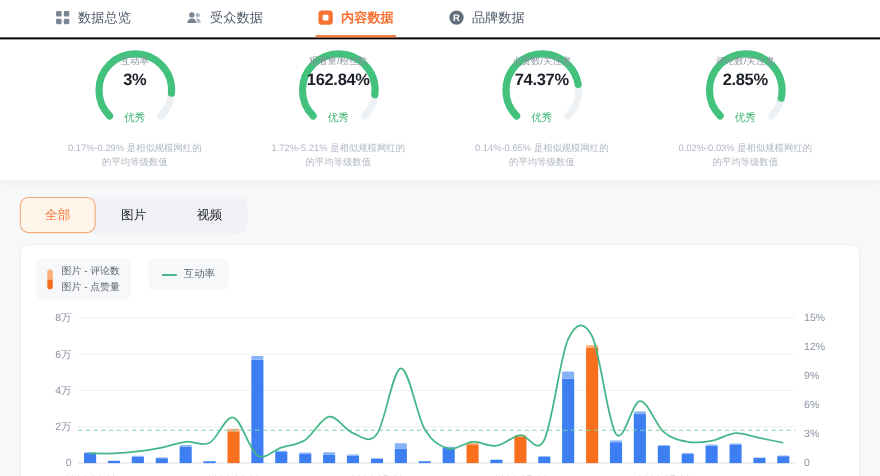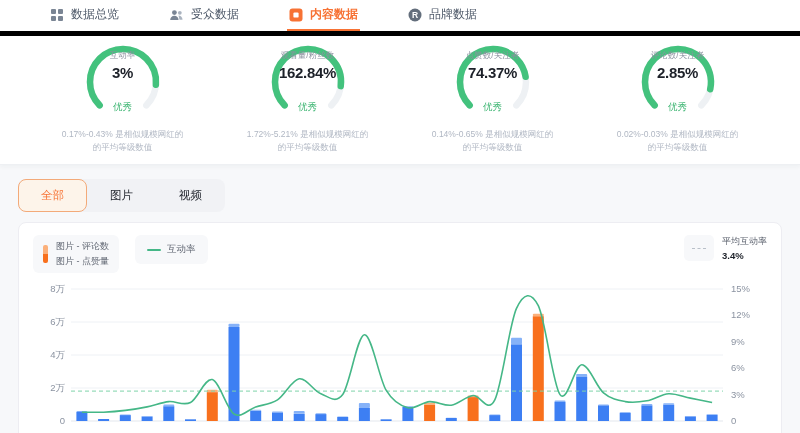--- a/index.html
+++ b/index.html
@@ -1,21 +1,21 @@
 <!DOCTYPE html>
 <html><head>
 <meta charset="utf-8">
 <style>
   * { margin:0; padding:0; box-sizing:border-box; }
   html,body { width:800px; height:433px; overflow:hidden; background:#f7f8fa;
     font-family:"Liberation Sans","DejaVu Sans",sans-serif; }
 
   
   .topnav { height:36px; background:#fff; display:flex; align-items:stretch;
-    padding-left:48px; gap:46px; border-bottom:5px solid #000000; }
+    padding-left:48px; gap:46px; border-bottom:2px solid #000000; }
   .nav-tab { display:flex; align-items:center; gap:7px; font-size:12px; color:#4e5969;
     border-bottom:2px solid transparent; cursor:pointer; padding:0 2px; }
   .nav-tab.active { color:#f77234; border-bottom-color:#f77234; font-weight:bold; }
   .nav-tab svg { display:block; }
 
   
   .gauges-panel { background:#fff; display:flex; padding:6px 30px 10px;
     border-bottom:1px solid #eef0f3; box-shadow:0 2px 4px rgba(31,45,61,.04); }
   .gauge { flex:1; display:flex; flex-direction:column; align-items:center; }
   .gauge-ring { position:relative; width:96px; height:76px; }
@@ -119,21 +119,21 @@
         <circle class="g-track" cx="48" cy="40" r="33" pathLength="100" stroke-dasharray="75 100" transform="rotate(135 48 40)"></circle>
         <circle class="g-fill" cx="48" cy="40" r="33" pathLength="100" transform="rotate(135 48 40)" stroke-dasharray="63.8 100" stroke="#43c27d"></circle>
       </svg>
       <div class="gauge-texts">
         <div class="g-label">互动率</div>
         <div class="g-value">3%</div>
         <div class="g-grade">优秀</div>
       </div>
     </div>
     <div class="g-desc">
-      <div>0.17%-0.43% 是相似规模网红的</div>
+      <div>0.17%-0.29% 是相似规模网红的</div>
       <div>的平均等级数值</div>
     </div>
   </div>
   <div class="gauge">
     <div class="gauge-ring">
       <svg viewBox="0 0 96 76">
         <circle class="g-track" cx="48" cy="40" r="33" pathLength="100" stroke-dasharray="75 100" transform="rotate(135 48 40)"></circle>
         <circle class="g-fill" cx="48" cy="40" r="33" pathLength="100" transform="rotate(135 48 40)" stroke-dasharray="64.5 100" stroke="#43c27d"></circle>
       </svg>
       <div class="gauge-texts">
@@ -199,29 +199,20 @@
           <span class="seg dark-o"></span>
       </span>
       <span class="legend-lines">
         <span>图片 - 评论数</span>
         <span>图片 - 点赞量</span>
       </span>
     </div>
     <div class="legend-rate">
       <span class="rate-dash"></span>
       <span>互动率</span>
-    </div>
-    <div class="legend-avg">
-      <span class="avg-icon">
-          <span class="avg-dash"></span>
-        </span>
-      <span class="avg-texts">
-        <span>平均互动率</span>
-        <span class="avg-val">3.4%</span>
-      </span>
     </div>
   </div>
   <svg id="chart-svg" viewBox="0 0 736 170">
       <line x1="38" y1="144.0" x2="690" y2="144.0" stroke="#e3e7ed" stroke-width="1"></line>
       <line x1="38" y1="111.0" x2="690" y2="111.0" stroke="#eef1f5" stroke-width="1"></line>
       <line x1="38" y1="78.0" x2="690" y2="78.0" stroke="#eef1f5" stroke-width="1"></line>
       <line x1="38" y1="45.0" x2="690" y2="45.0" stroke="#eef1f5" stroke-width="1"></line>
       <line x1="38" y1="12.0" x2="690" y2="12.0" stroke="#eef1f5" stroke-width="1"></line>
       <text class="tick" x="32" y="147.0" text-anchor="end">0</text>
       <text class="tick" x="32" y="114.0" text-anchor="end">2万</text>

